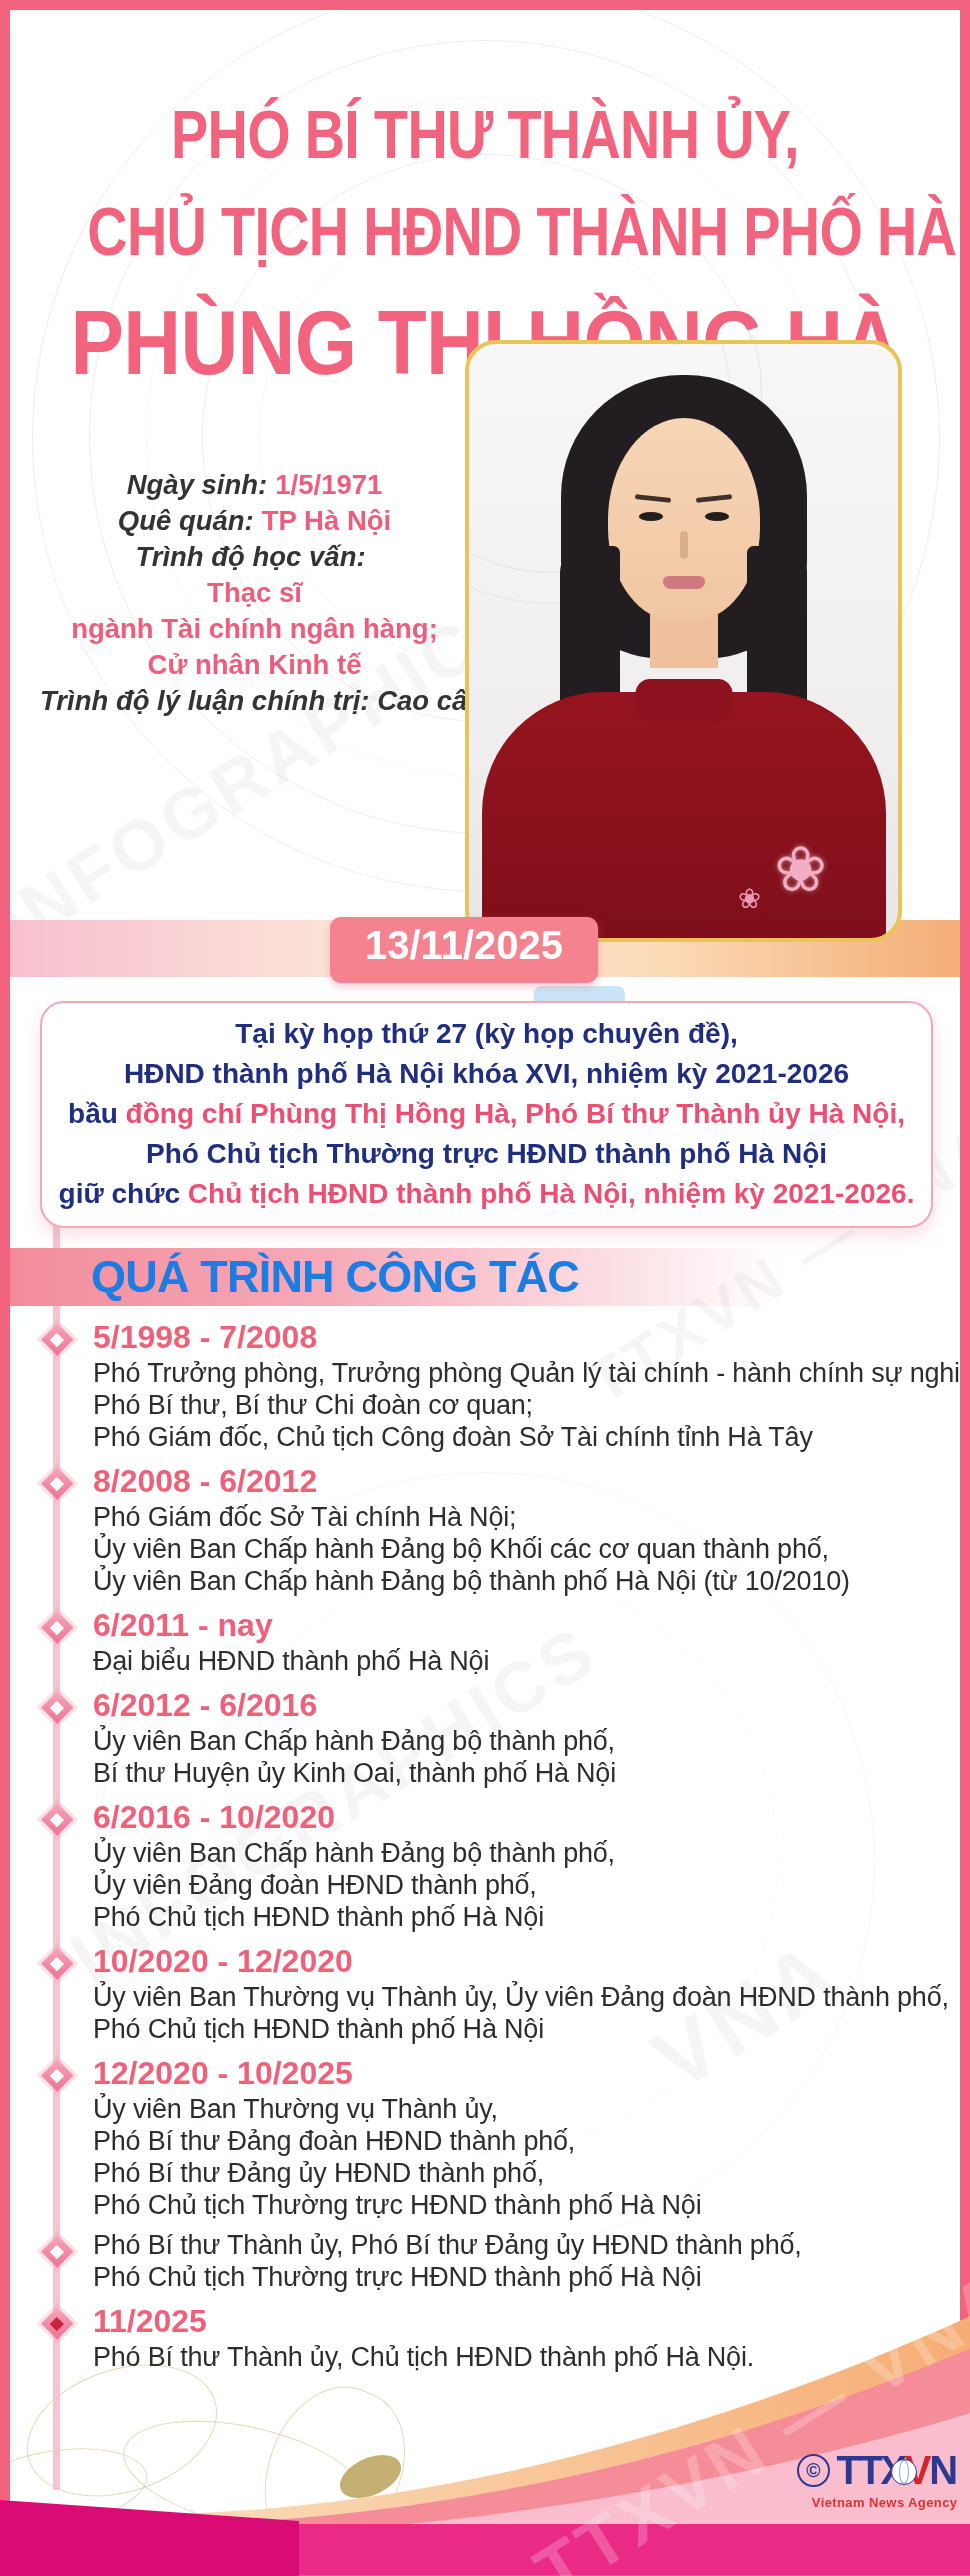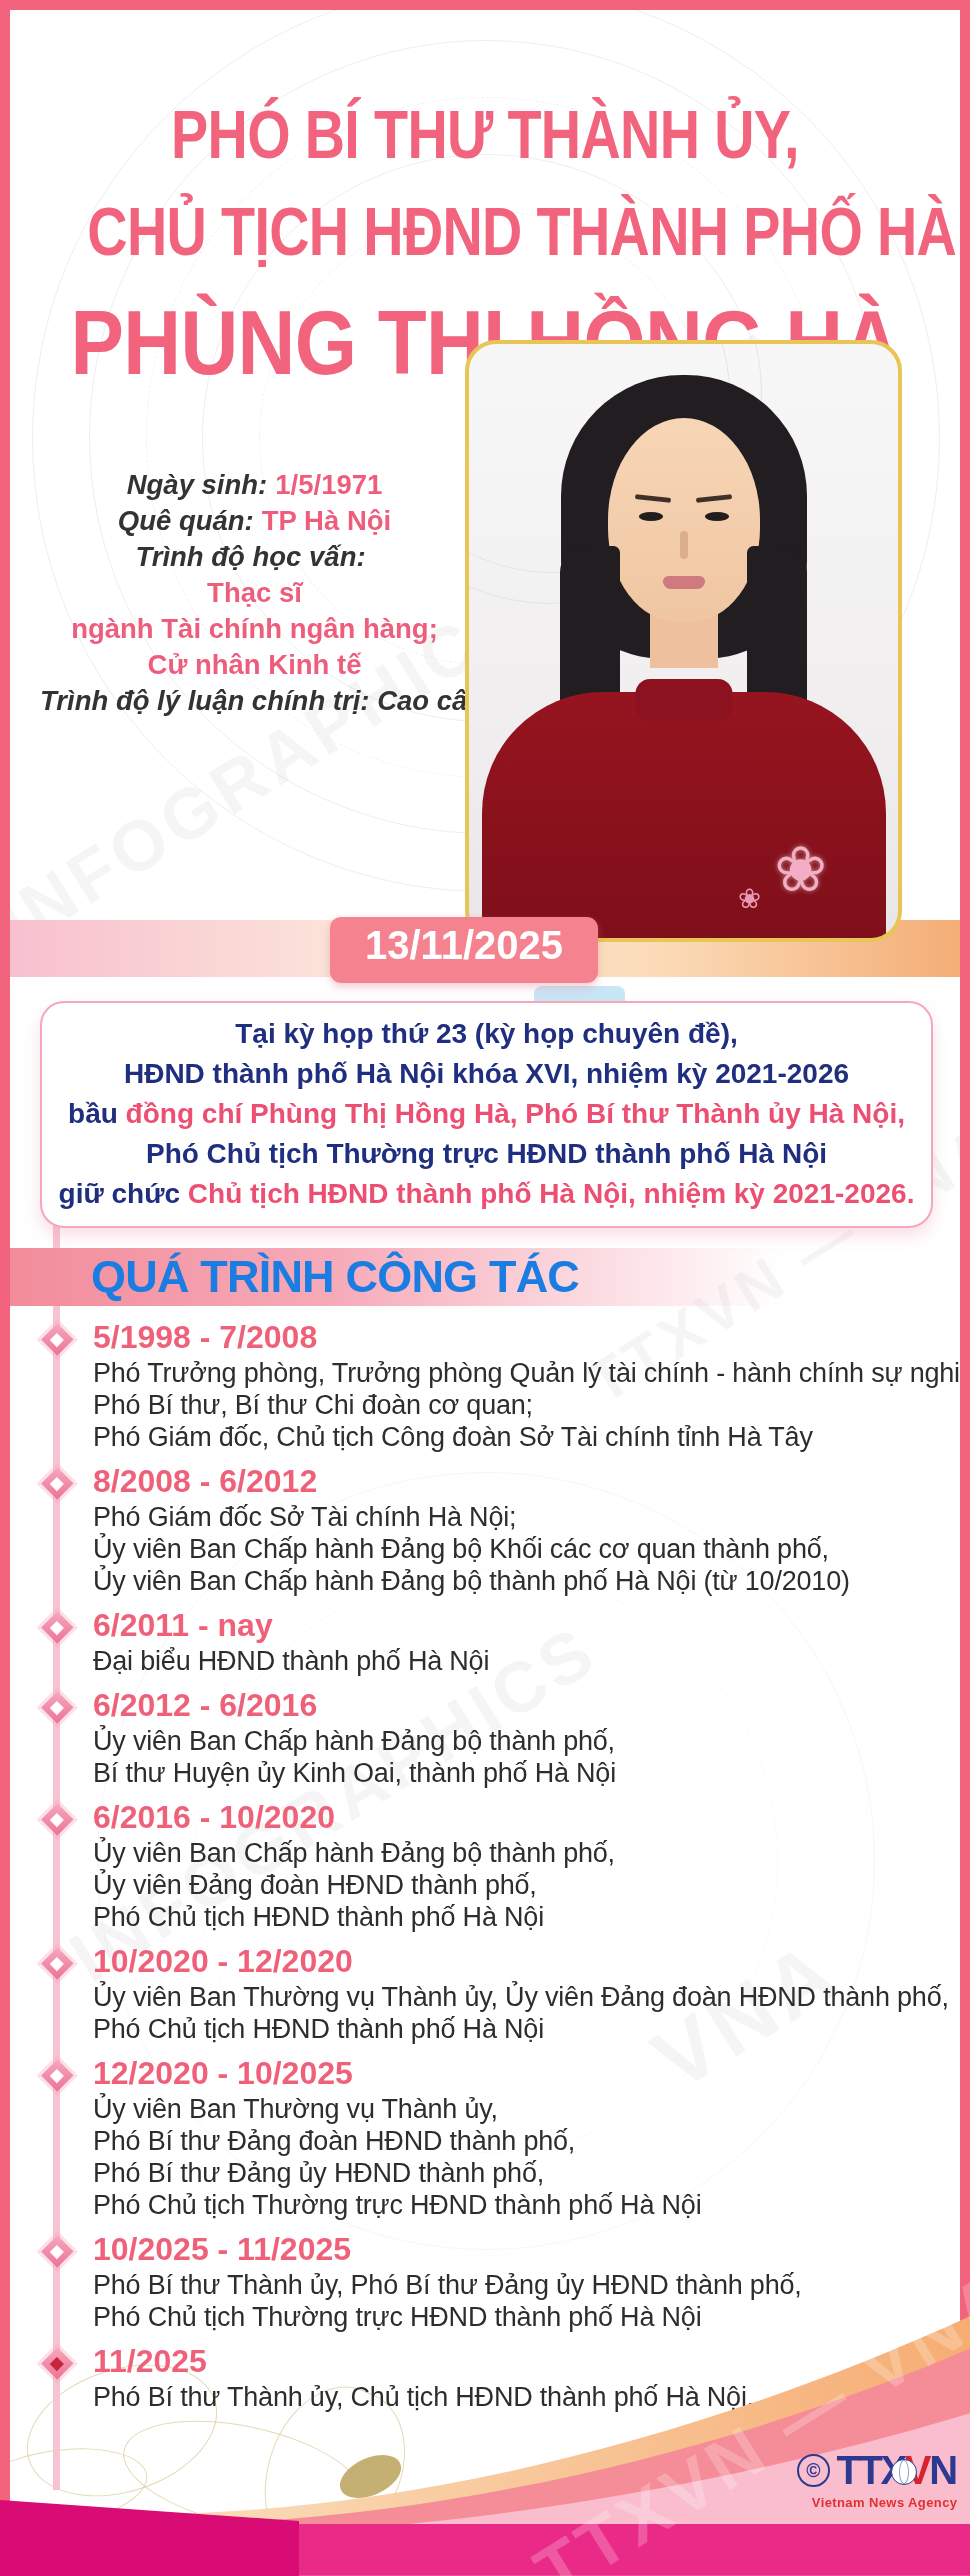--- a/index.html
+++ b/index.html
@@ -179,21 +179,21 @@
     <div id="lotus-emb">❀</div>
     <div id="lotus-bud">❀</div>
   </div>
 
   <div id="band"></div>
   <div id="date-badge">13/11/2025</div>
   <div id="sliver"></div>
 
   <div id="announce">
     <div id="announce-text">
-        <div class="a-line"><span class="a-navy">Tại kỳ họp thứ 23 (kỳ họp chuyên đề),</span></div>
+        <div class="a-line"><span class="a-navy">Tại kỳ họp thứ 27 (kỳ họp chuyên đề),</span></div>
         <div class="a-line"><span class="a-navy">HĐND thành phố Hà Nội khóa XVI, nhiệm kỳ 2021-2026</span></div>
         <div class="a-line"><span class="a-navy">bầu </span><span class="a-pink">đồng chí Phùng Thị Hồng Hà, Phó Bí thư Thành ủy Hà Nội,</span></div>
         <div class="a-line"><span class="a-navy">Phó Chủ tịch Thường trực HĐND thành phố Hà Nội</span></div>
         <div class="a-line"><span class="a-navy">giữ chức </span><span class="a-pink">Chủ tịch HĐND thành phố Hà Nội, nhiệm kỳ 2021-2026.</span></div>
       </div>
   </div>
 
   <div id="career-band"></div>
   <div id="career-title">QUÁ TRÌNH CÔNG TÁC</div>
   <div id="tl-line"></div>
@@ -263,21 +263,20 @@
         <div class="c-line">Ủy viên Ban Thường vụ Thành ủy,</div>
         <div class="c-line">Phó Bí thư  Đảng đoàn HĐND thành phố,</div>
         <div class="c-line">Phó Bí thư Đảng ủy HĐND thành phố,</div>
         <div class="c-line">Phó Chủ tịch Thường trực HĐND thành phố Hà Nội</div>
       </div>
       <div class="entry">
         <div class="marker">
           <div class="mo"></div>
           <div class="mi"></div>
         </div>
-        <div class="period">10/2025 - 11/2025</div>
         <div class="c-line">Phó Bí thư Thành ủy, Phó Bí thư Đảng ủy HĐND thành phố,</div>
         <div class="c-line">Phó Chủ tịch Thường trực HĐND thành phố Hà Nội</div>
       </div>
       <div class="entry">
         <div class="marker last">
           <div class="mo"></div>
           <div class="mi"></div>
         </div>
         <div class="period">11/2025</div>
         <div class="c-line">Phó Bí thư Thành ủy, Chủ tịch HĐND thành phố Hà Nội.</div>

